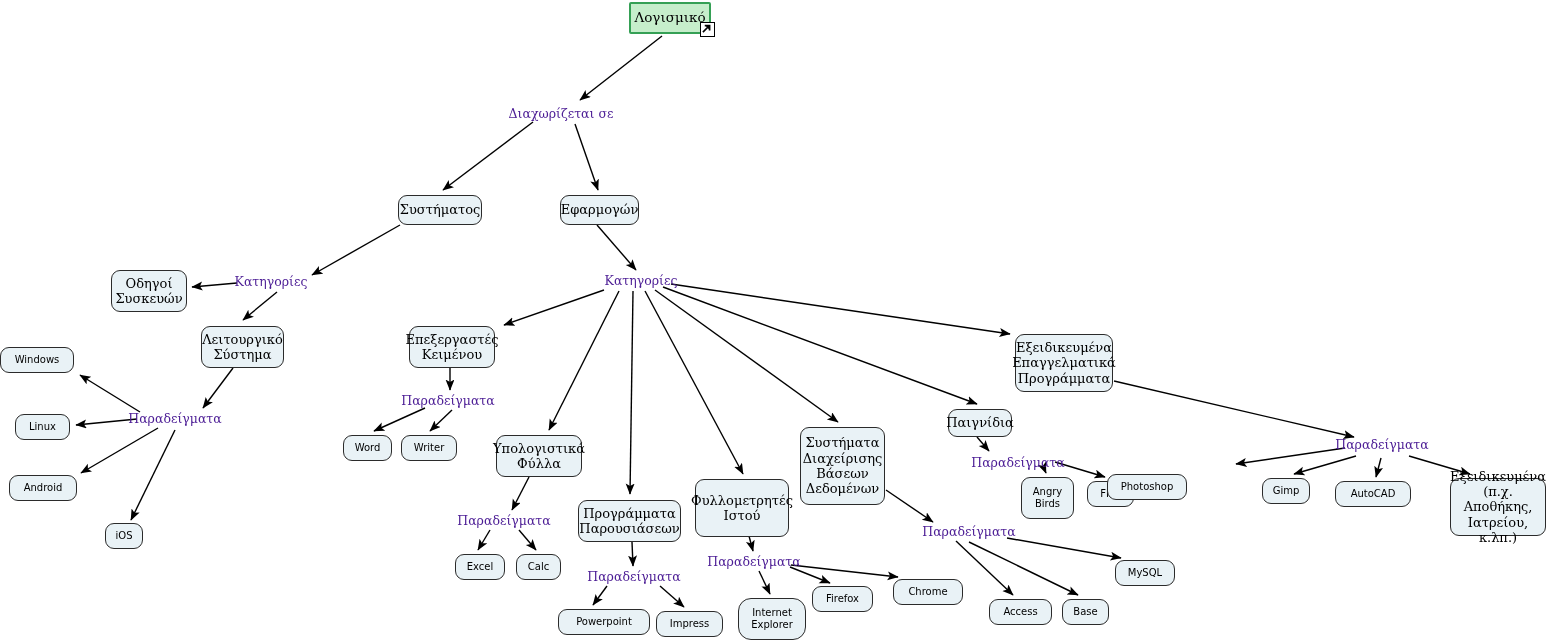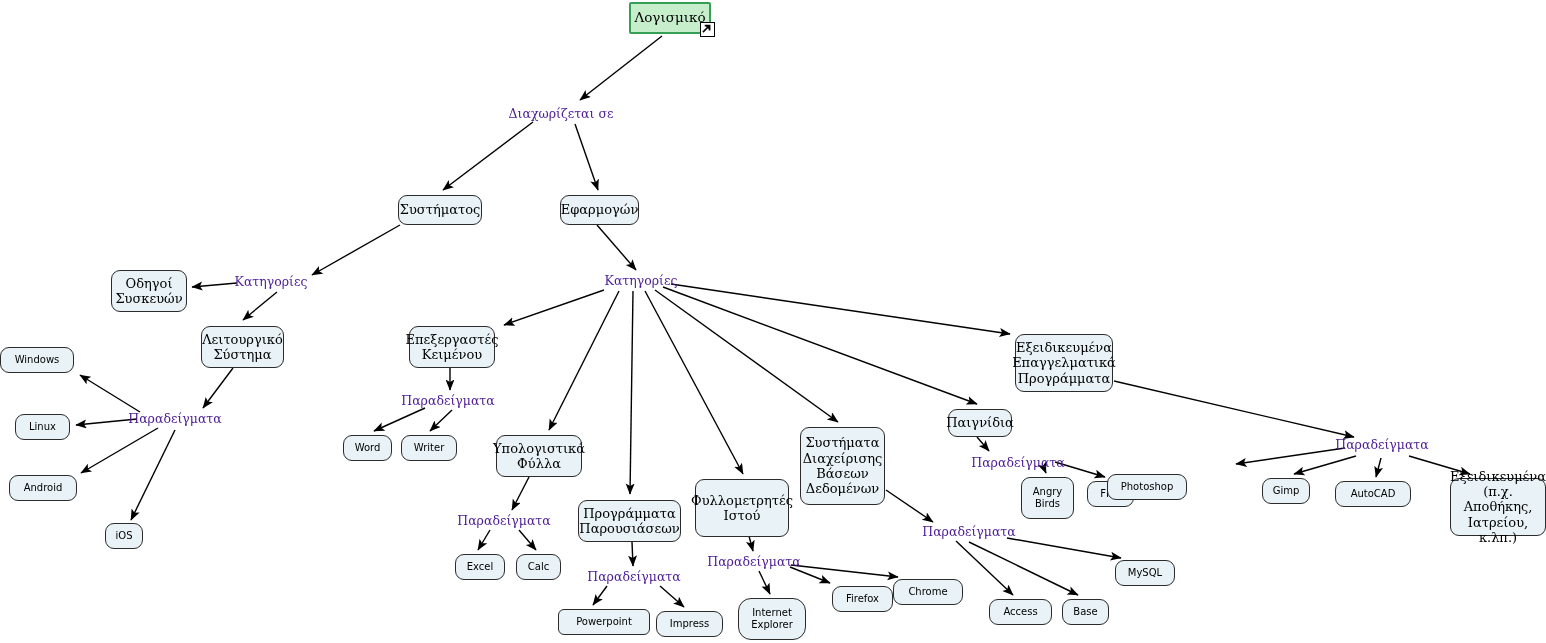--- a/index.html
+++ b/index.html
@@ -157,27 +157,27 @@
       <div class="node-box greek" style="left: 409px; top: 326px; width: 86px; height: 42px;">Επεξεργαστές
 Κειμένου</div>
       <div class="node-box latin" style="left: 343px; top: 435px; width: 49px; height: 26px;">Word</div>
       <div class="node-box latin" style="left: 401px; top: 435px; width: 56px; height: 26px;">Writer</div>
       <div class="node-box greek" style="left: 496px; top: 435px; width: 86px; height: 42px;">Υπολογιστικά
 Φύλλα</div>
       <div class="node-box latin" style="left: 455px; top: 554px; width: 50px; height: 26px;">Excel</div>
       <div class="node-box latin" style="left: 516px; top: 554px; width: 45px; height: 26px;">Calc</div>
       <div class="node-box greek" style="left: 578px; top: 500px; width: 103px; height: 42px;">Προγράμματα
 Παρουσιάσεων</div>
-      <div class="node-box latin" style="left: 558px; top: 609px; width: 92px; height: 26px; border-radius: 6px;">Powerpoint</div>
+      <div class="node-box latin" style="left: 558px; top: 609px; width: 92px; height: 26px;">Powerpoint</div>
       <div class="node-box latin" style="left: 656px; top: 611px; width: 67px; height: 26px;">Impress</div>
       <div class="node-box greek" style="left: 695px; top: 479px; width: 94px; height: 58px;">Φυλλομετρητές
 Ιστού</div>
       <div class="node-box latin" style="left: 738px; top: 598px; width: 68px; height: 42px; border-radius: 13px;">Internet
 Explorer</div>
-      <div class="node-box latin" style="left: 812px; top: 586px; width: 61px; height: 26px; margin-left: 20px;">Firefox</div>
+      <div class="node-box latin" style="left: 812px; top: 586px; width: 61px; height: 26px;">Firefox</div>
       <div class="node-box latin" style="left: 893px; top: 579px; width: 70px; height: 26px;">Chrome</div>
       <div class="node-box greek" style="left: 800px; top: 427px; width: 85px; height: 78px;">Συστήματα
 Διαχείρισης
 Βάσεων
 Δεδομένων</div>
       <div class="node-box latin" style="left: 989px; top: 599px; width: 63px; height: 26px;">Access</div>
       <div class="node-box latin" style="left: 1062px; top: 599px; width: 47px; height: 26px;">Base</div>
       <div class="node-box latin" style="left: 1115px; top: 560px; width: 60px; height: 26px;">MySQL</div>
       <div class="node-box greek" style="left: 948px; top: 409px; width: 64px; height: 28px;">Παιγνίδια</div>
       <div class="node-box latin" style="left: 1021px; top: 477px; width: 53px; height: 42px;">Angry

